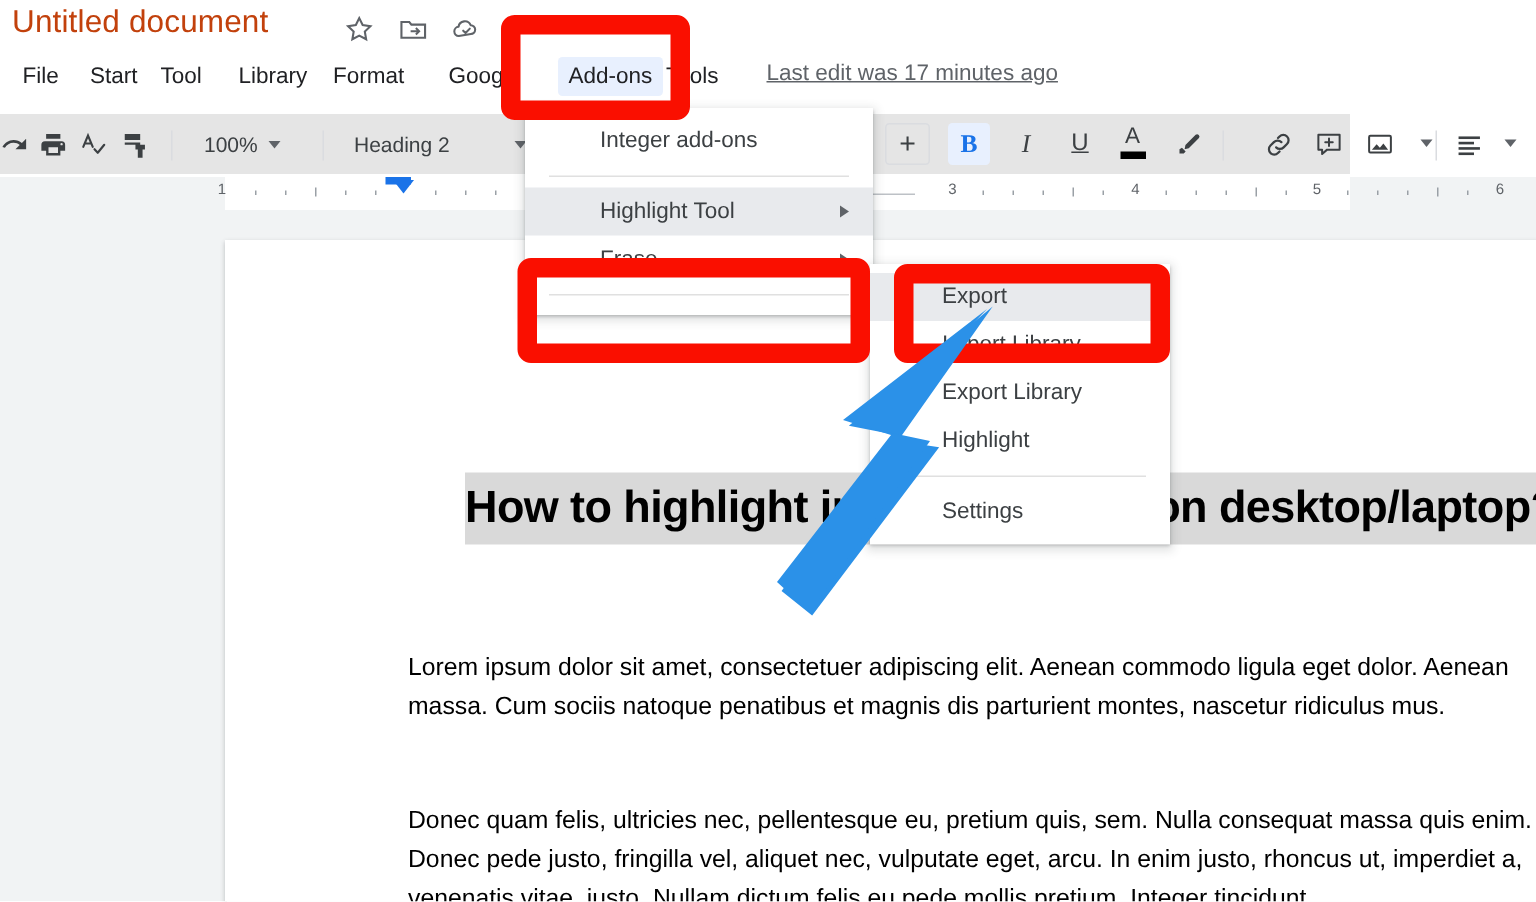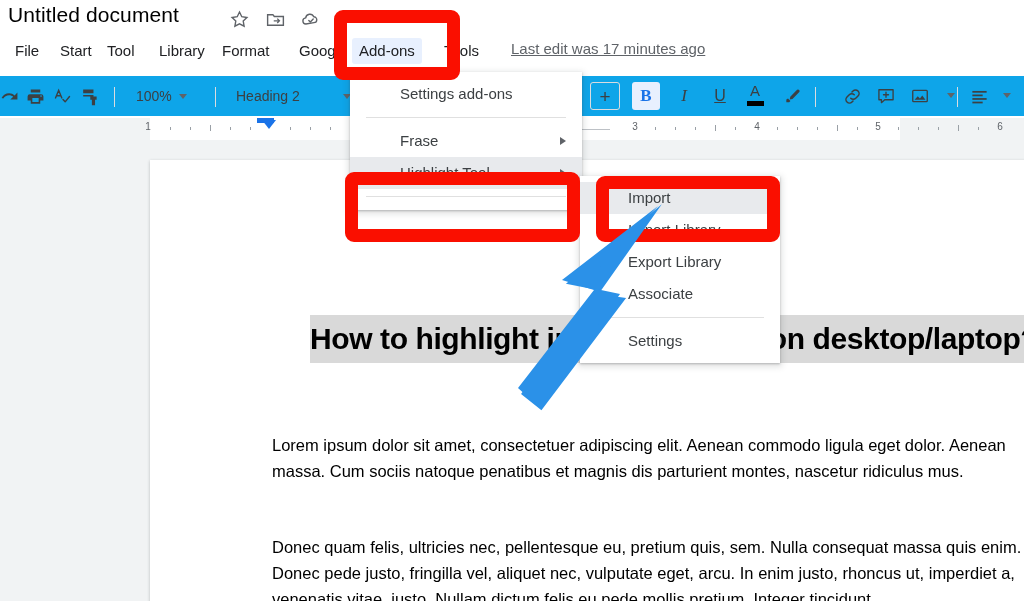--- a/index.html
+++ b/index.html
@@ -12,52 +12,52 @@
   }
   #root { position: relative; width: 1024px; height: 601px; overflow: hidden; background:#fff; }
 
   
   .titlebar {
     position: absolute; left: 0; top: 0; width: 1024px; height: 36px;
     background: #fff;
   }
   .doc-title {
     position: absolute; left: 8px; top: 3px;
-    font-size: 21px; color: #000000; letter-spacing: .1px;
+    font-size: 21px; color: #c2410c; letter-spacing: .1px;
     white-space: nowrap;
   }
   .title-icon {
     position: absolute; top: 8px; width: 22px; height: 22px;
     color: #5f6368; display: flex; align-items: center; justify-content: center;
   }
   .title-icon svg { display:block; }
   #icon-star { left: 228px; }
   #icon-folder { left: 264px; }
   #icon-cloud { left: 300px; }
 
   
   .menubar {
     position: absolute; left: 0; top: 38px; width: 1024px; height: 28px;
   }
   .menu-item {
     position: absolute; top: 0; height: 26px; line-height: 26px;
     font-size: 15px; color: #202124; padding: 0 7px; border-radius: 3px;
     white-space: nowrap;
   }
-  .menu-item.active { background: #e8f0fe; }
+  .menu-item.active { background: #e8f0fe; margin-left: 20px; }
   .last-edit {
     position: absolute; top: 2px; left: 511px;
     font-size: 15px; color: #5f6368; text-decoration: underline;
     white-space: nowrap;
   }
 
   
   .toolbar {
-    position: absolute; left: 0; top: 76px; width: 1024px; height: 40px;
-    background: #0ea5e9;
+    position: absolute; left: 0; top: 76px; width: 900px; height: 40px;
+    background: #e5e5e5;
   }
   .tb {
     position: absolute; top: 6px; height: 28px;
     display: flex; align-items: center; justify-content: center;
     color: #3c4043;
   }
   .tb svg { display:block; }
   .tb-sep {
     position: absolute; top: 11px; width: 1px; height: 20px; background: #dadce0;
   }
@@ -366,38 +366,38 @@
   <div class="canvas">
     <div class="page">
       <div class="heading-hl"></div>
       <div class="doc-heading">How to highlight in Google Docs on desktop/laptop?</div>
       <div class="doc-para" id="para1">Lorem ipsum dolor sit amet, consectetuer adipiscing elit. Aenean commodo ligula eget dolor. Aenean massa. Cum sociis natoque penatibus et magnis dis parturient montes, nascetur ridiculus mus.</div>
       <div class="doc-para" id="para2">Donec quam felis, ultricies nec, pellentesque eu, pretium quis, sem. Nulla consequat massa quis enim. Donec pede justo, fringilla vel, aliquet nec, vulputate eget, arcu. In enim justo, rhoncus ut, imperdiet a, venenatis vitae, justo. Nullam dictum felis eu pede mollis pretium. Integer tincidunt</div>
     </div>
   </div>
 
   <div class="menu-panel" id="addons-menu">
-    <div class="mi">Settings add-ons</div>
+    <div class="mi">Integer add-ons</div>
     <div class="mi-sep"></div>
+    <div class="mi hovered">
+      <span>Highlight Tool</span>
+      <span class="mi-arrow"></span>
+    </div>
     <div class="mi">
       <span>Frase</span>
       <span class="mi-arrow"></span>
     </div>
-    <div class="mi hovered">
-      <span>Highlight Tool</span>
-      <span class="mi-arrow"></span>
-    </div>
     <div class="mi-sep"></div>
   </div>
 
   <div class="menu-panel" id="highlight-submenu">
-    <div class="mi hovered">Import</div>
+    <div class="mi hovered">Export</div>
     <div class="mi">Import Library</div>
     <div class="mi">Export Library</div>
-    <div class="mi">Associate</div>
+    <div class="mi">Highlight</div>
     <div class="mi-sep"></div>
     <div class="mi">Settings</div>
   </div>
 
   <div class="red-box" id="redbox-addons"></div>
   <div class="red-box" id="redbox-highlight"></div>
   <div class="red-box" id="redbox-start"></div>
 
   <svg class="arrow-svg" viewBox="0 0 250 250">
     <polygon points="190,14 128,102 155,106 72,216 52,200 127,98 96,92" fill="#2b91e8" transform="translate(-2,0) scale(1.02)"></polygon>

